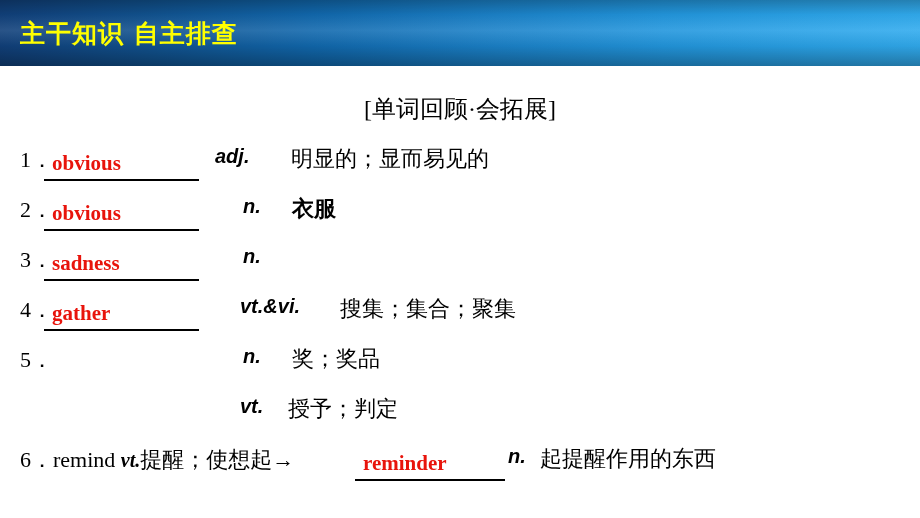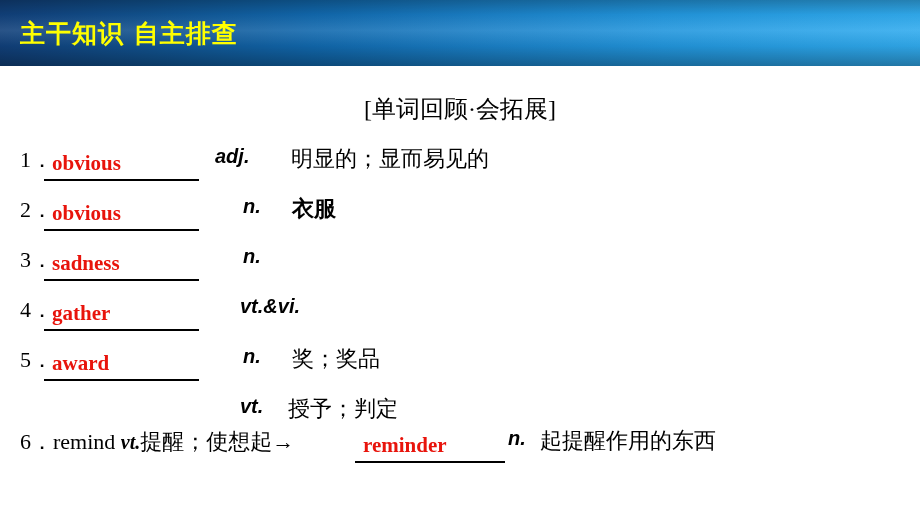--- a/index.html
+++ b/index.html
@@ -201,38 +201,35 @@
     <span class="pos" style="left:243px;">n.</span>
   </div>
 
   <div class="entry" id="entry-4" style="top:216px;">
     <span class="num">4．</span>
     <span class="blank">
       <span class="answer">gather</span>
       <span class="rule"></span>
     </span>
     <span class="pos" style="left:240px;">vt.&amp;vi.</span>
+    <span class="def" style="left:340px;">搜集；集合；聚集</span>
   </div>
 
   <div class="entry" id="entry-5" style="top:266px;">
     <span class="num">5．</span>
-    <span class="blank">
-      <span class="answer">award</span>
-      <span class="rule"></span>
-    </span>
     <span class="pos" style="left:243px;">n.</span>
     <span class="def" style="left:292px;">奖；奖品</span>
   </div>
 
   <div class="entry" id="entry-5-extra" style="top:316px;">
     <span class="pos" style="left:240px;">vt.</span>
     <span class="def" style="left:288px;text-align:center;">授予；判定</span>
   </div>
 
-  <div class="entry" id="entry-6" style="top:348px;">
+  <div class="entry" id="entry-6" style="top:366px;">
     <span class="inline-head"><span>6．</span><span>remind </span><span class="pos-inline">vt.</span><span>提醒；使想起→</span></span>
     <span class="blank">
       <span class="answer">reminder</span>
       <span class="rule"></span>
     </span>
     <span class="pos">n.</span>
     <span class="def">起提醒作用的东西</span>
   </div>
 
 </div>

